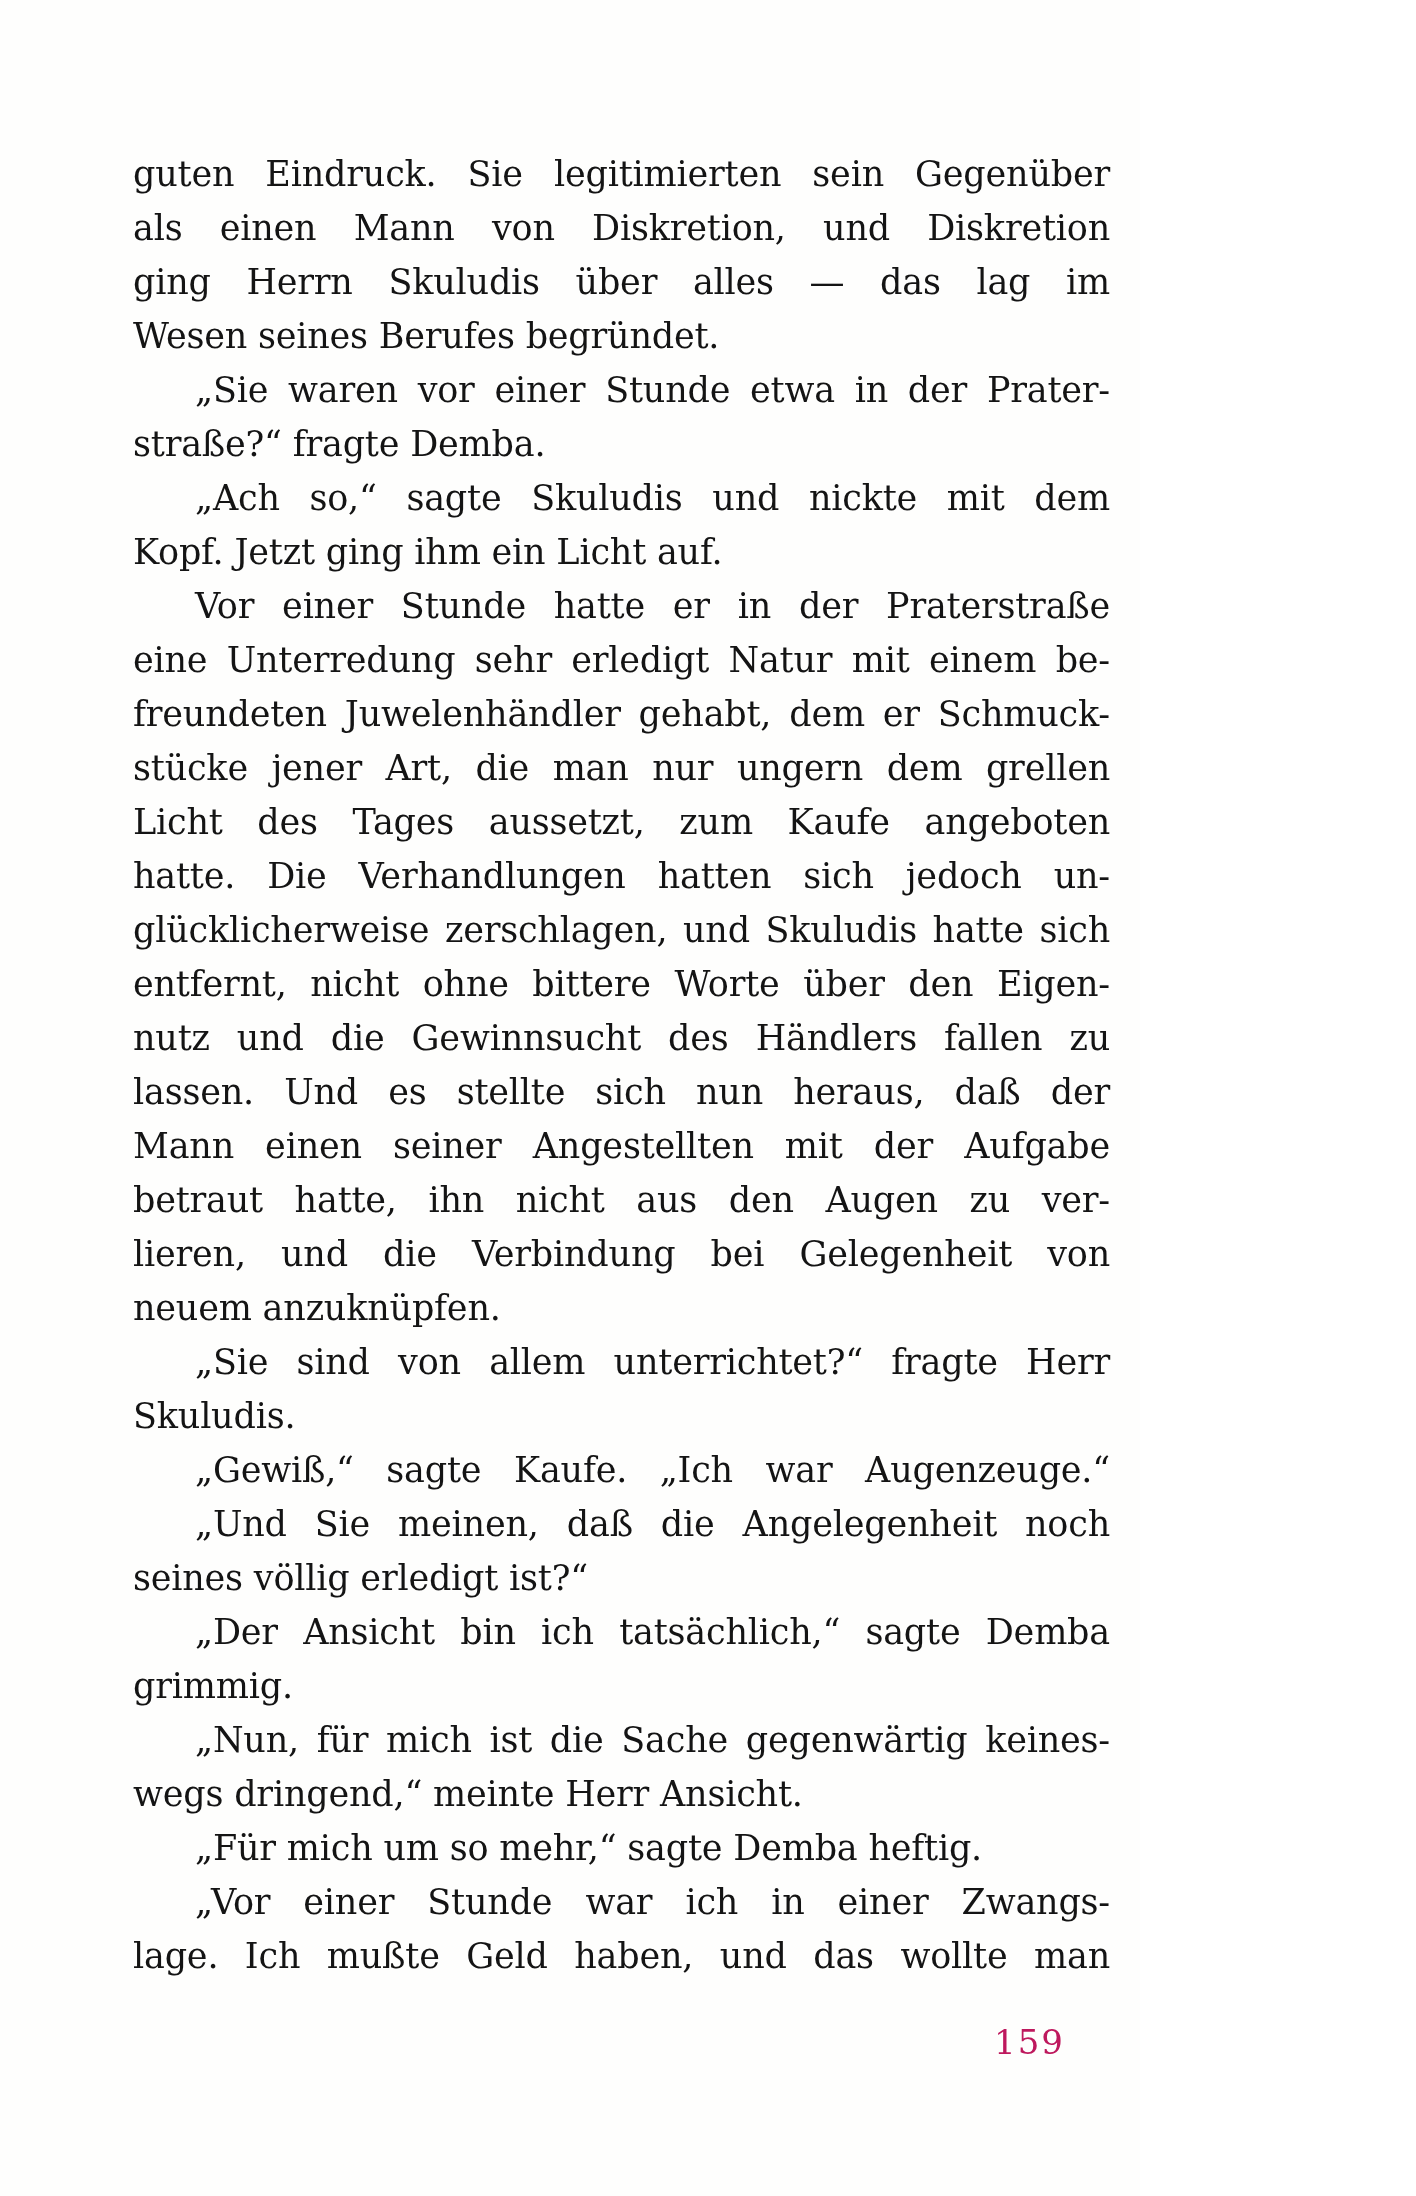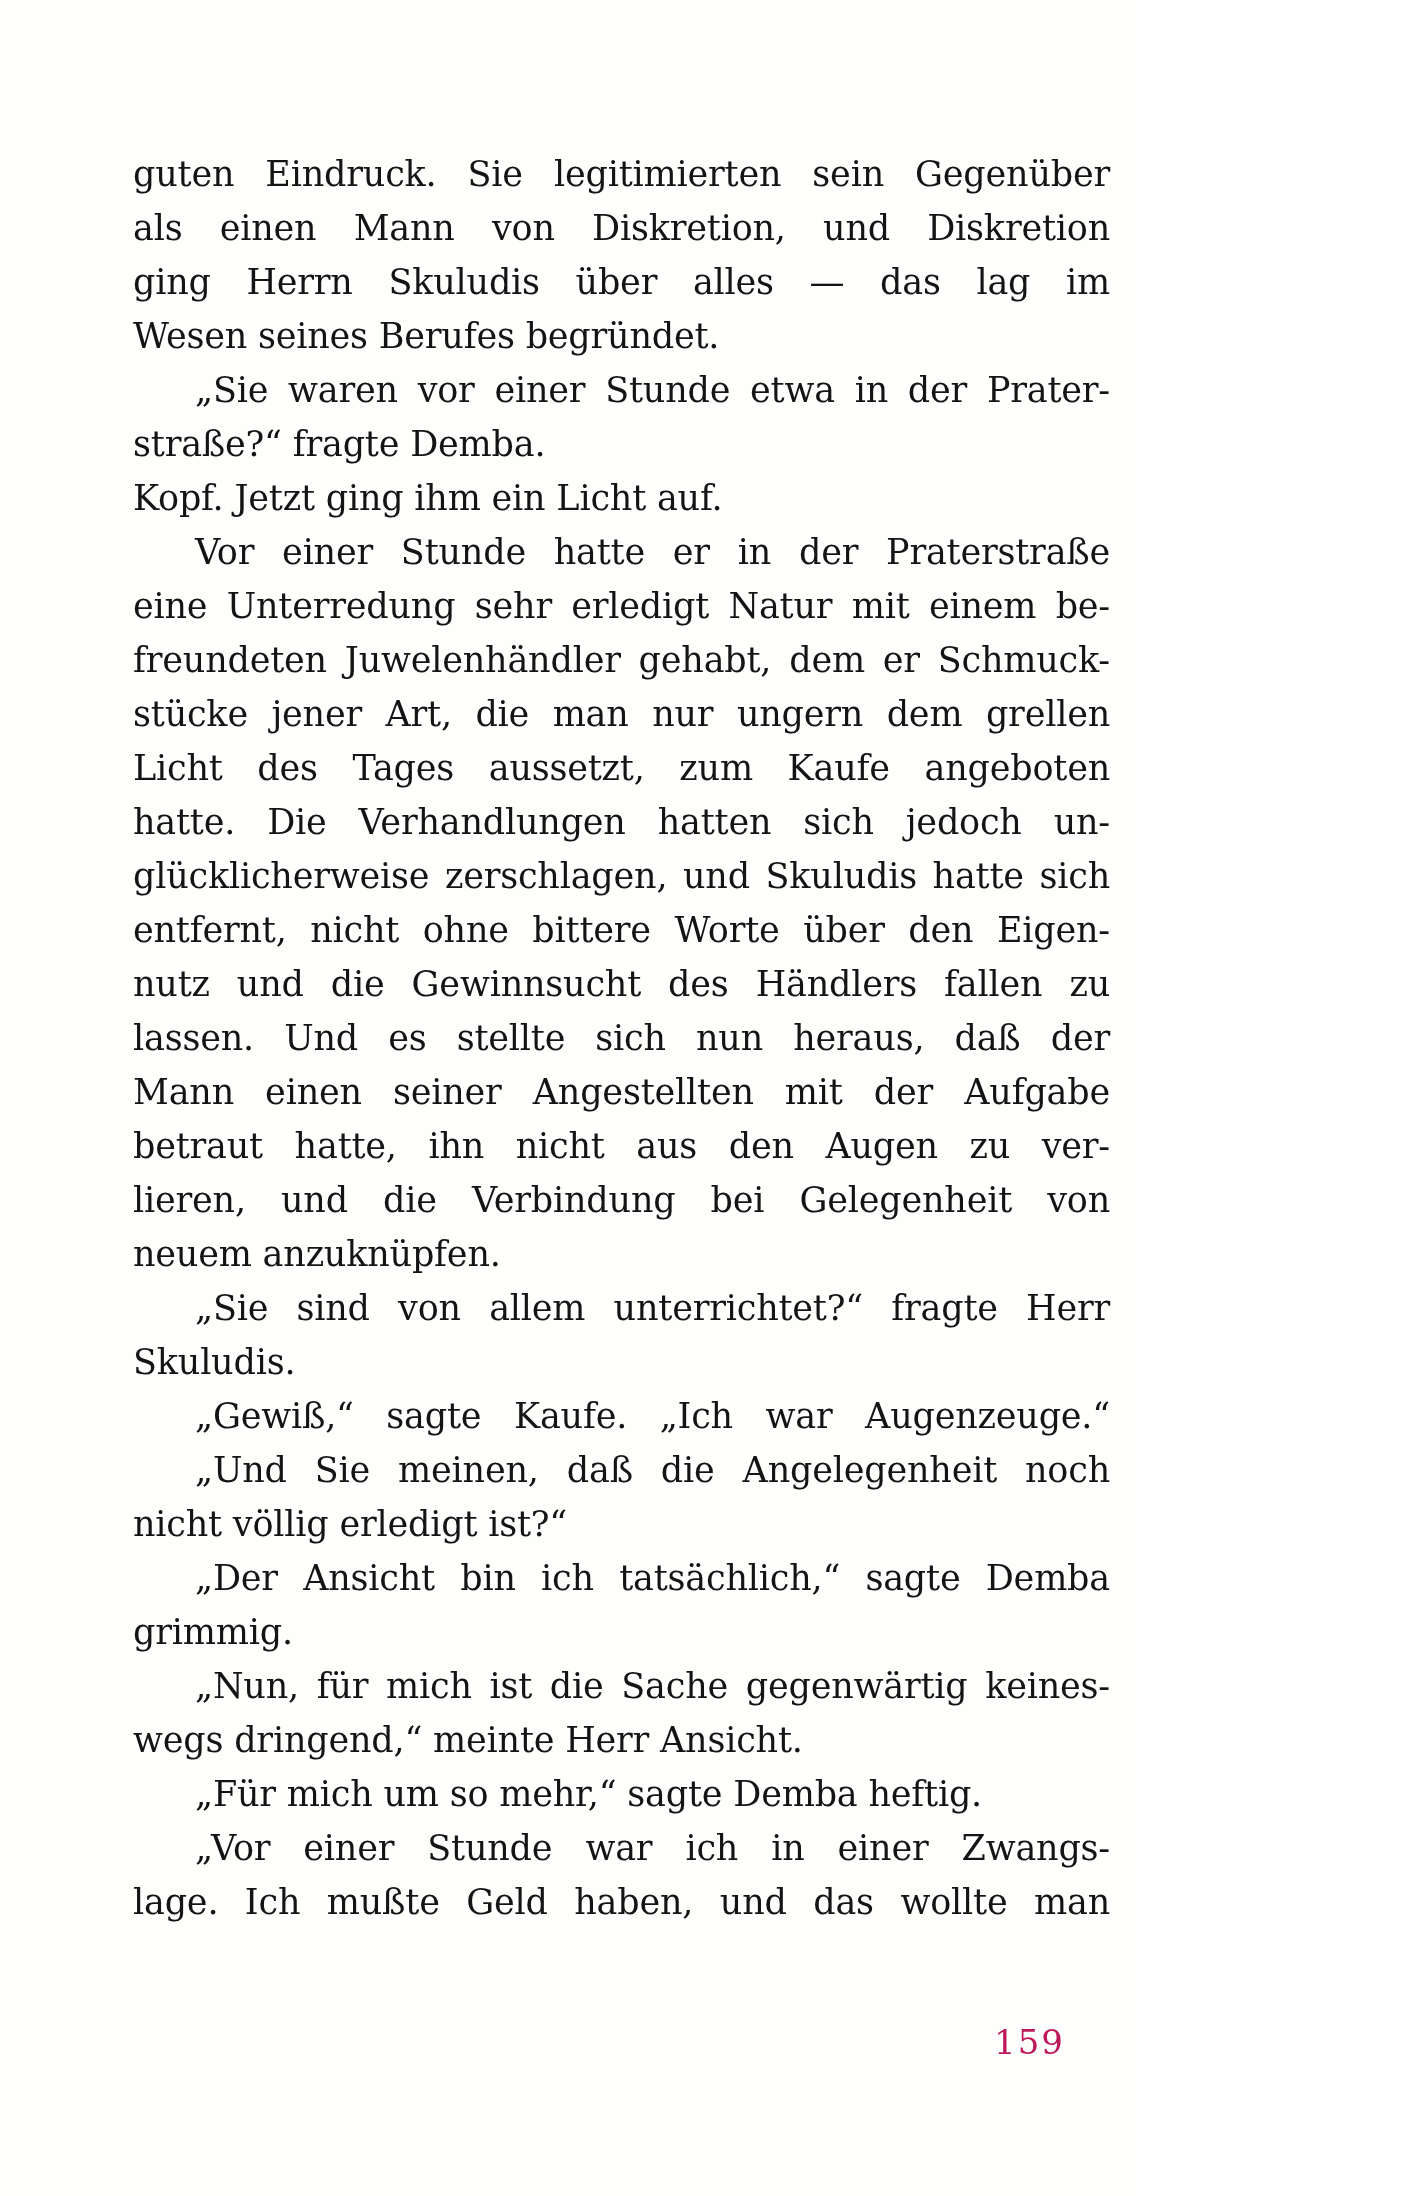--- a/index.html
+++ b/index.html
@@ -56,40 +56,41 @@
 <body>
 
 <div class="page">
   <div class="text-block" id="text-block">
       <div class="line j">guten Eindruck.  Sie legitimierten sein Gegenüber</div>
       <div class="line j">als einen Mann von Diskretion, und Diskretion</div>
       <div class="line j">ging Herrn Skuludis über alles — das lag im</div>
       <div class="line">Wesen seines Berufes begründet.</div>
       <div class="line i j">„Sie waren vor einer Stunde etwa in der Prater-</div>
       <div class="line">straße?“ fragte Demba.</div>
+      <div class="line i j">„Ach so,“ sagte Skuludis und nickte mit dem</div>
       <div class="line">Kopf.  Jetzt ging ihm ein Licht auf.</div>
       <div class="line i j">Vor einer Stunde hatte er in der Praterstraße</div>
       <div class="line j">eine Unterredung sehr erledigt Natur mit einem be-</div>
       <div class="line j">freundeten Juwelenhändler gehabt, dem er Schmuck-</div>
       <div class="line j">stücke jener Art, die man nur ungern dem grellen</div>
       <div class="line j">Licht des Tages aussetzt, zum Kaufe angeboten</div>
       <div class="line j">hatte.  Die Verhandlungen hatten sich jedoch un-</div>
       <div class="line j">glücklicherweise zerschlagen, und Skuludis hatte sich</div>
       <div class="line j">entfernt, nicht ohne bittere Worte über den Eigen-</div>
       <div class="line j">nutz und die Gewinnsucht des Händlers fallen zu</div>
       <div class="line j">lassen.  Und es stellte sich nun heraus, daß der</div>
       <div class="line j">Mann einen seiner Angestellten mit der Aufgabe</div>
       <div class="line j">betraut hatte, ihn nicht aus den Augen zu ver-</div>
       <div class="line j">lieren, und die Verbindung bei Gelegenheit von</div>
       <div class="line">neuem anzuknüpfen.</div>
       <div class="line i j">„Sie sind von allem unterrichtet?“ fragte Herr</div>
       <div class="line">Skuludis.</div>
       <div class="line i j">„Gewiß,“ sagte Kaufe.  „Ich war Augenzeuge.“</div>
       <div class="line i j">„Und Sie meinen, daß die Angelegenheit noch</div>
-      <div class="line">nicht völlig erledigt ist?“</div>
+      <div class="line">seines völlig erledigt ist?“</div>
       <div class="line i j">„Der Ansicht bin ich tatsächlich,“ sagte Demba</div>
       <div class="line">grimmig.</div>
       <div class="line i j">„Nun, für mich ist die Sache gegenwärtig keines-</div>
       <div class="line">wegs dringend,“ meinte Herr Ansicht.</div>
       <div class="line i">„Für mich um so mehr,“ sagte Demba heftig.</div>
       <div class="line i j">„Vor einer Stunde war ich in einer Zwangs-</div>
       <div class="line j">lage.  Ich mußte Geld haben, und das wollte man</div>
     </div>
   <div class="page-number">159</div>
 </div>

